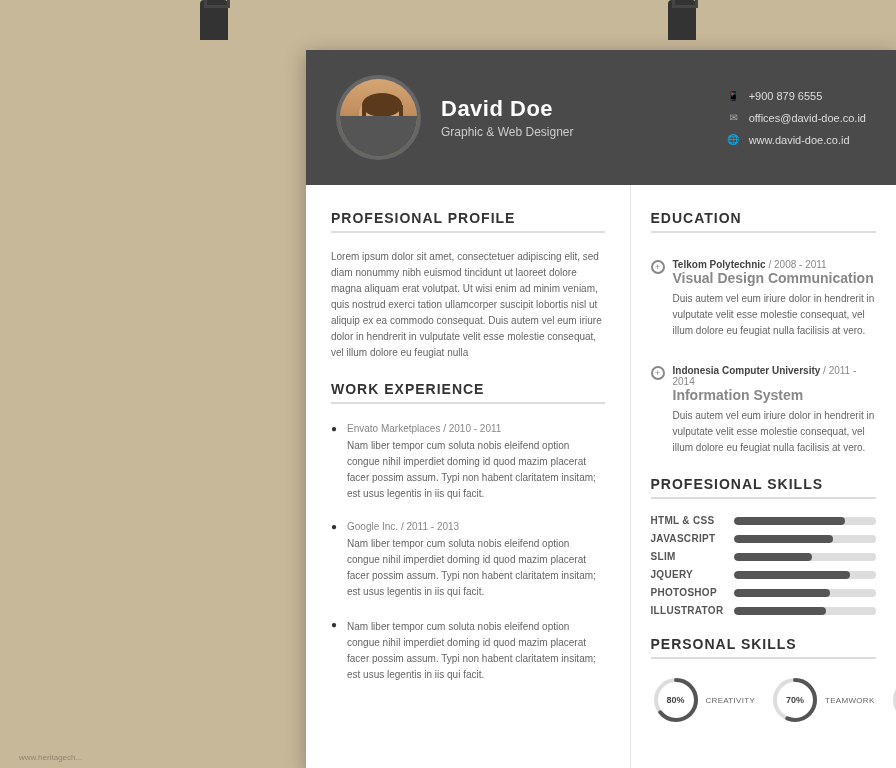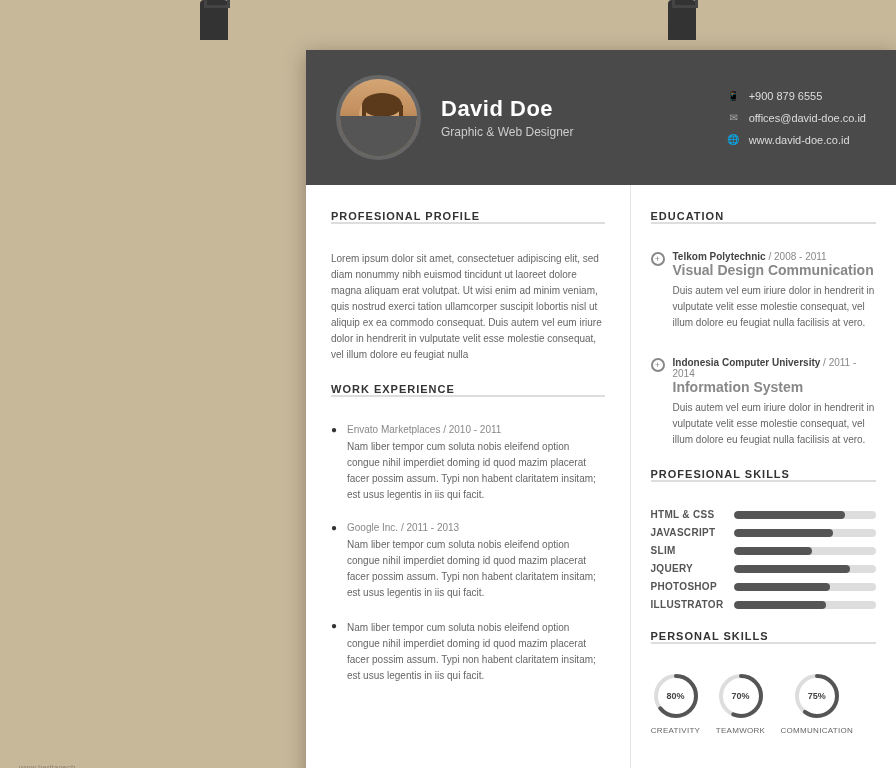--- a/index.html
+++ b/index.html
@@ -158,27 +158,28 @@
       padding: 25px 25px 25px 25px;
       border-right: 1px solid #e5e5e5;
     }
 
     .right-col {
       width: 45%;
       padding: 25px 20px 25px 20px;
     }
 
     .section-title {
-      font-size: 11px;
+      font-size: 14px;
       font-weight: bold;
       letter-spacing: 1px;
       color: #333;
       text-transform: uppercase;
       border-bottom: 2px solid #ddd;
-      margin-bottom: 27px;
+      padding-bottom: 5px;
+      margin-bottom: 16px;
     }
 
     .section {
       margin-bottom: 20px;
     }
 
     .body-text {
       font-size: 10px;
       color: #666;
       line-height: 1.6;
@@ -293,21 +294,21 @@
 
     
     .personal-skills {
       display: flex;
       gap: 15px;
       margin-top: 10px;
     }
 
     .personal-skill-item {
       display: flex;
-      flex-direction: column;
+      flex-direction: row;
       align-items: center;
       gap: 5px;
     }
 
     .circle-chart {
       width: 50px;
       height: 50px;
       position: relative;
     }
 

